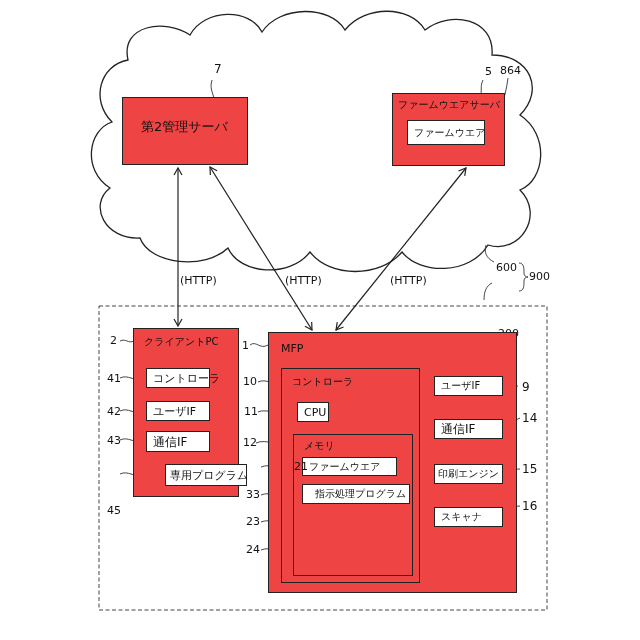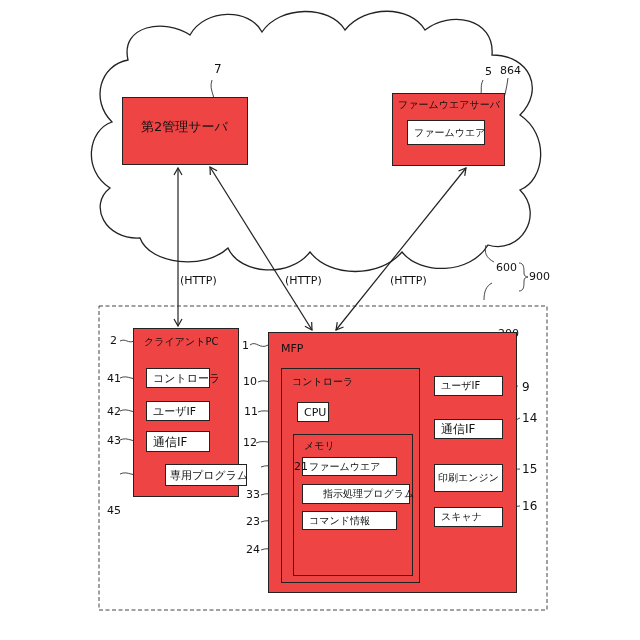--- a/index.html
+++ b/index.html
@@ -123,28 +123,27 @@
 <div class="box" style="left:281px;top:368px;width:139px;height:215px;">
   <span class="lbl" style="left:10px;top:8px;font-size:10px;">コントローラ</span>
   <div class="item" style="left:15px;top:33px;width:32px;height:20px;font-size:11px;">CPU</div>
 </div>
 <span class="num" style="left:244px;top:406px;">11</span>
 
 <span class="num" style="left:243px;top:437px;">12</span>
 <div class="box" style="left:293px;top:434px;width:120px;height:142px;">
   <span class="lbl" style="left:10px;top:6px;font-size:10px;">メモリ</span>
   <div class="item" style="left:8px;top:22px;width:95px;height:19px;font-size:10px;">ファームウエア</div>
-  <div class="item" style="left:8px;top:49px;width:108px;height:20px;font-size:10px;padding-left:20px;">指示処理プログラム</div>
-  <div class="item" style="left:8px;top:76px;width:95px;height:19px;font-size:10px;">コマンド情報</div>
+  <div class="item" style="left:8px;top:49px;width:108px;height:20px;font-size:10px;padding-left:12px;">指示処理プログラム</div>
 </div>
 <span class="num" style="left:246px;top:461px;margin-left:48px;">21</span>
 <span class="num" style="left:246px;top:489px;">33</span>
 <span class="num" style="left:246px;top:516px;">23</span>
 <span class="num" style="left:246px;top:544px;">24</span>
 
 <div class="item" style="left:434px;top:376px;width:69px;height:20px;font-size:10px;">ユーザIF</div>
 <div class="item" style="left:434px;top:419px;width:69px;height:20px;font-size:12px;">通信IF</div>
-<div class="item" style="left:434px;top:464px;width:69px;height:28px;font-size:10px;padding-left:3px;">印刷エンジン</div>
+<div class="item" style="left:434px;top:464px;width:69px;height:20px;font-size:10px;padding-left:3px;">印刷エンジン</div>
 <div class="item" style="left:434px;top:507px;width:69px;height:20px;font-size:10px;">スキャナ</div>
 <span class="num" style="left:522px;top:381px;font-size:12px;">9</span>
 <span class="num" style="left:522px;top:412px;font-size:12px;">14</span>
 <span class="num" style="left:522px;top:463px;font-size:12px;">15</span>
 <span class="num" style="left:522px;top:500px;font-size:12px;">16</span>
 
 </body></html>

